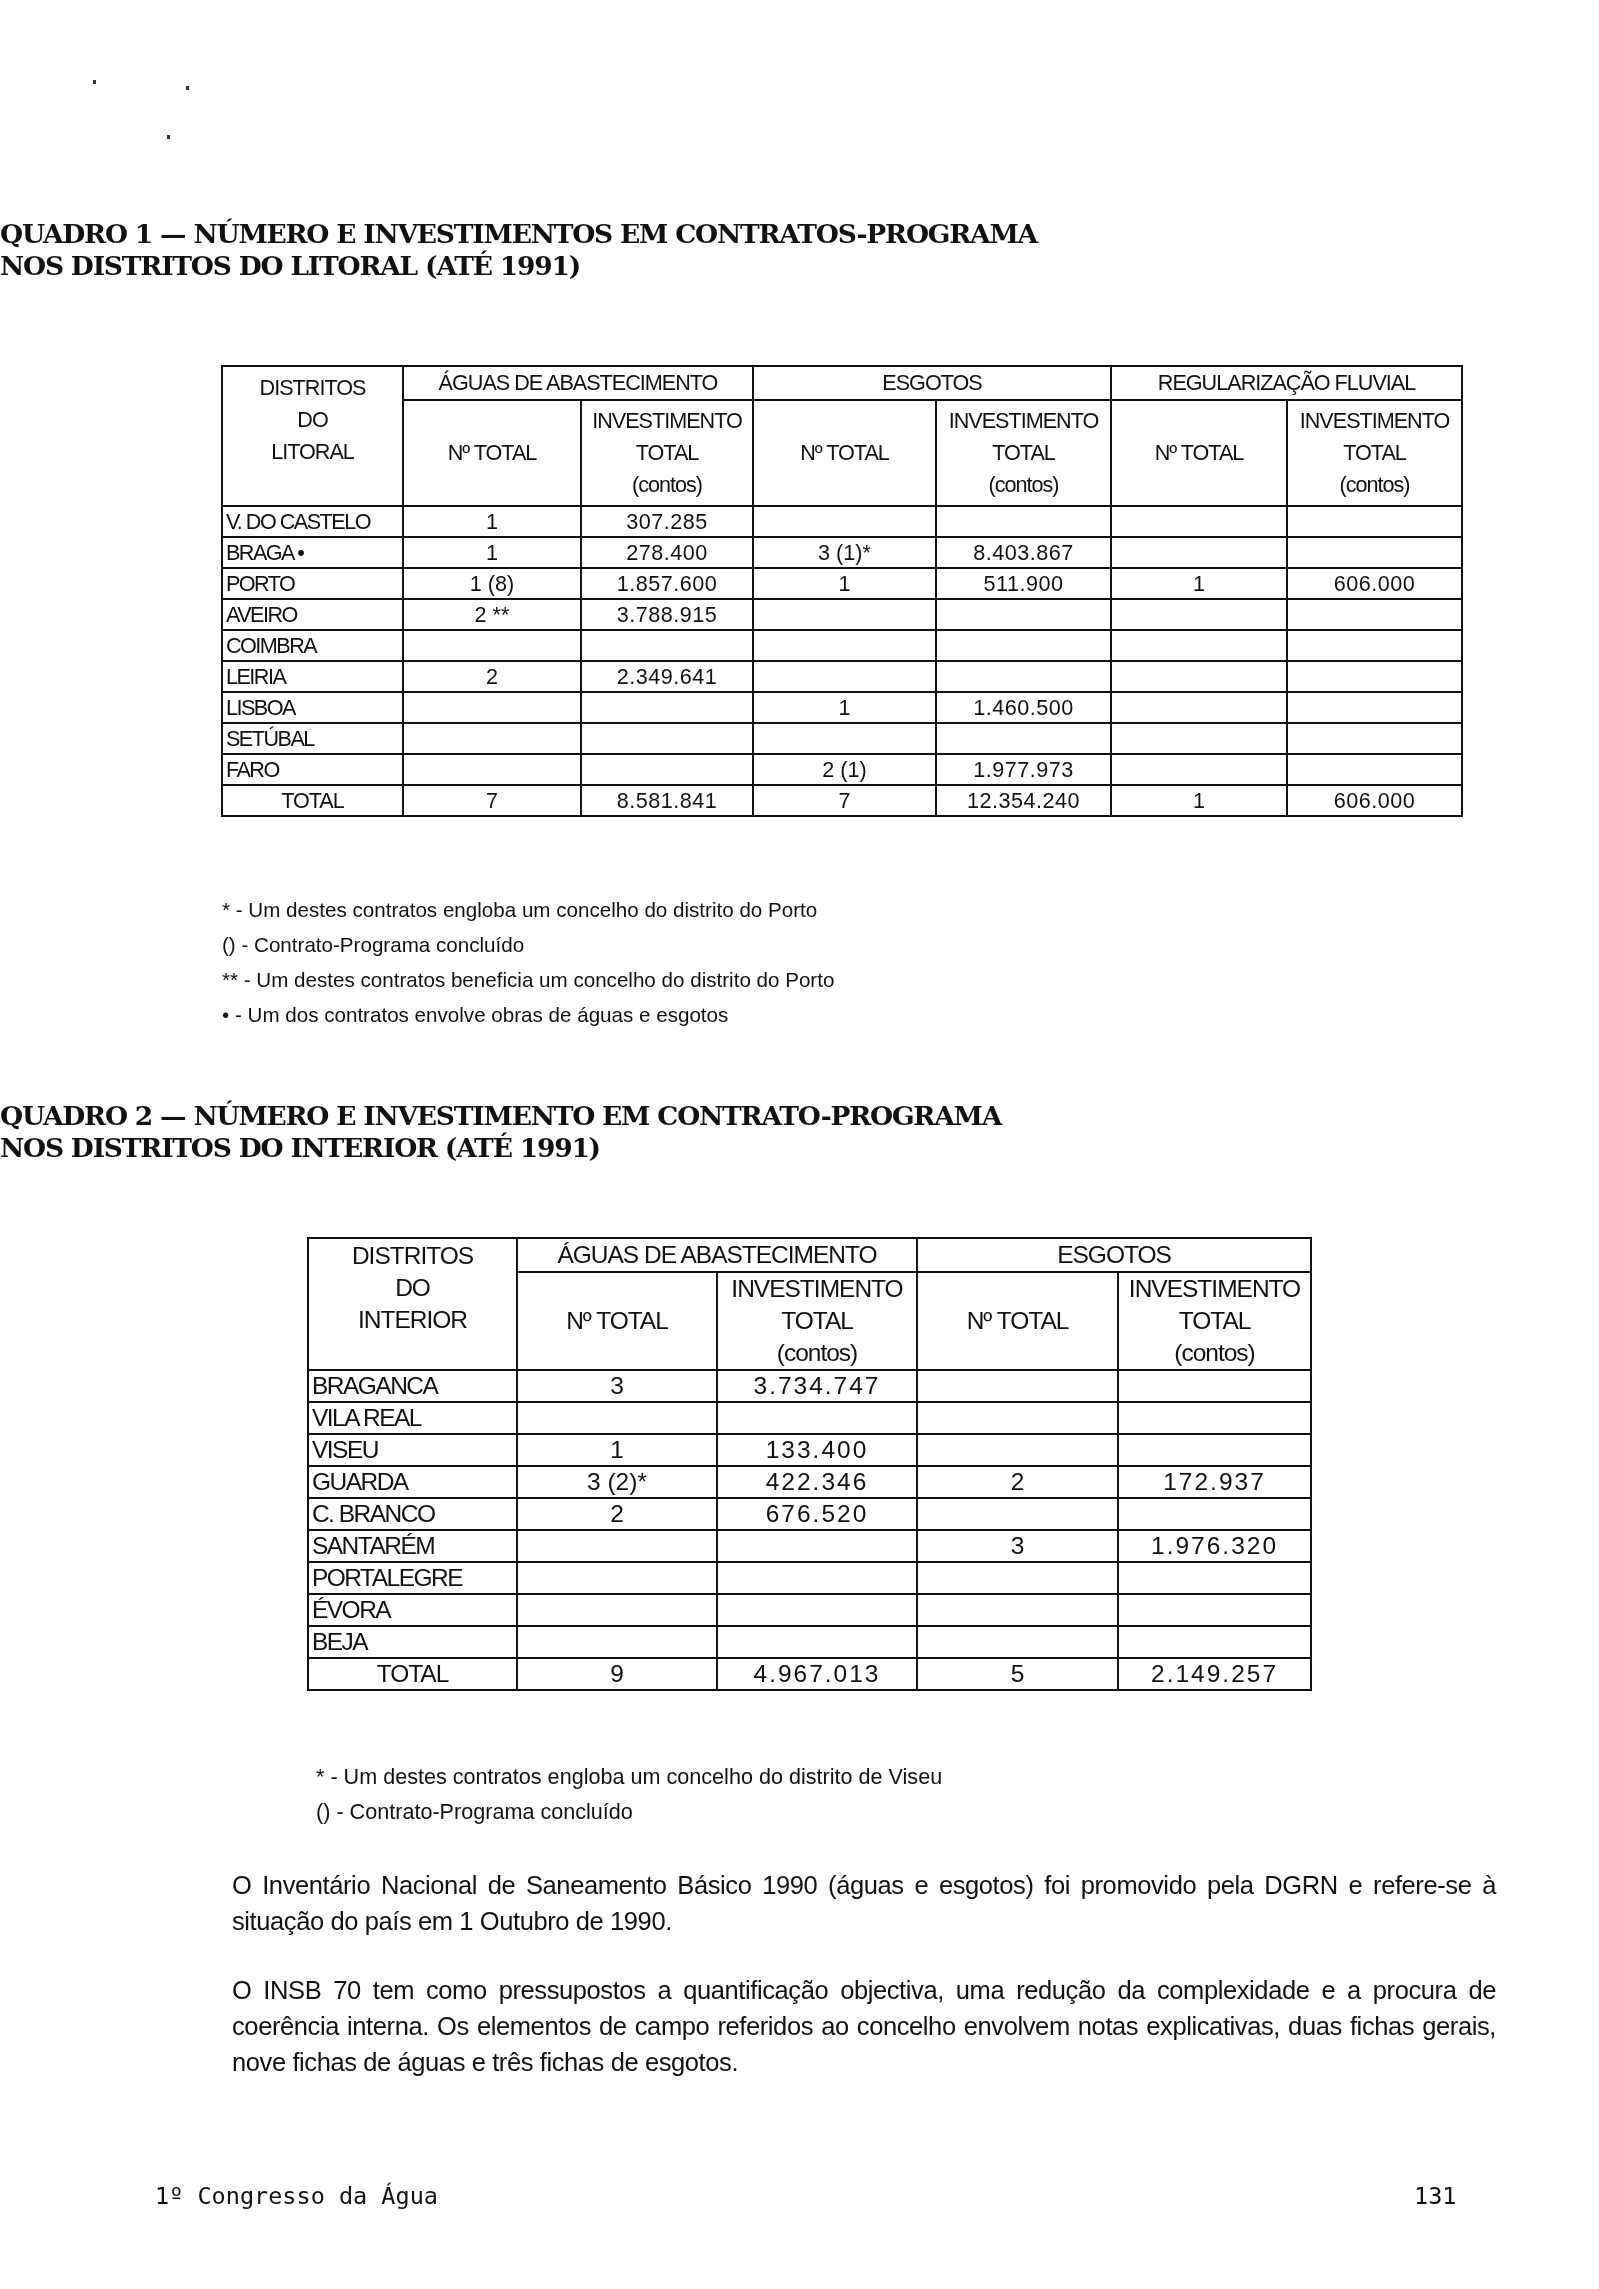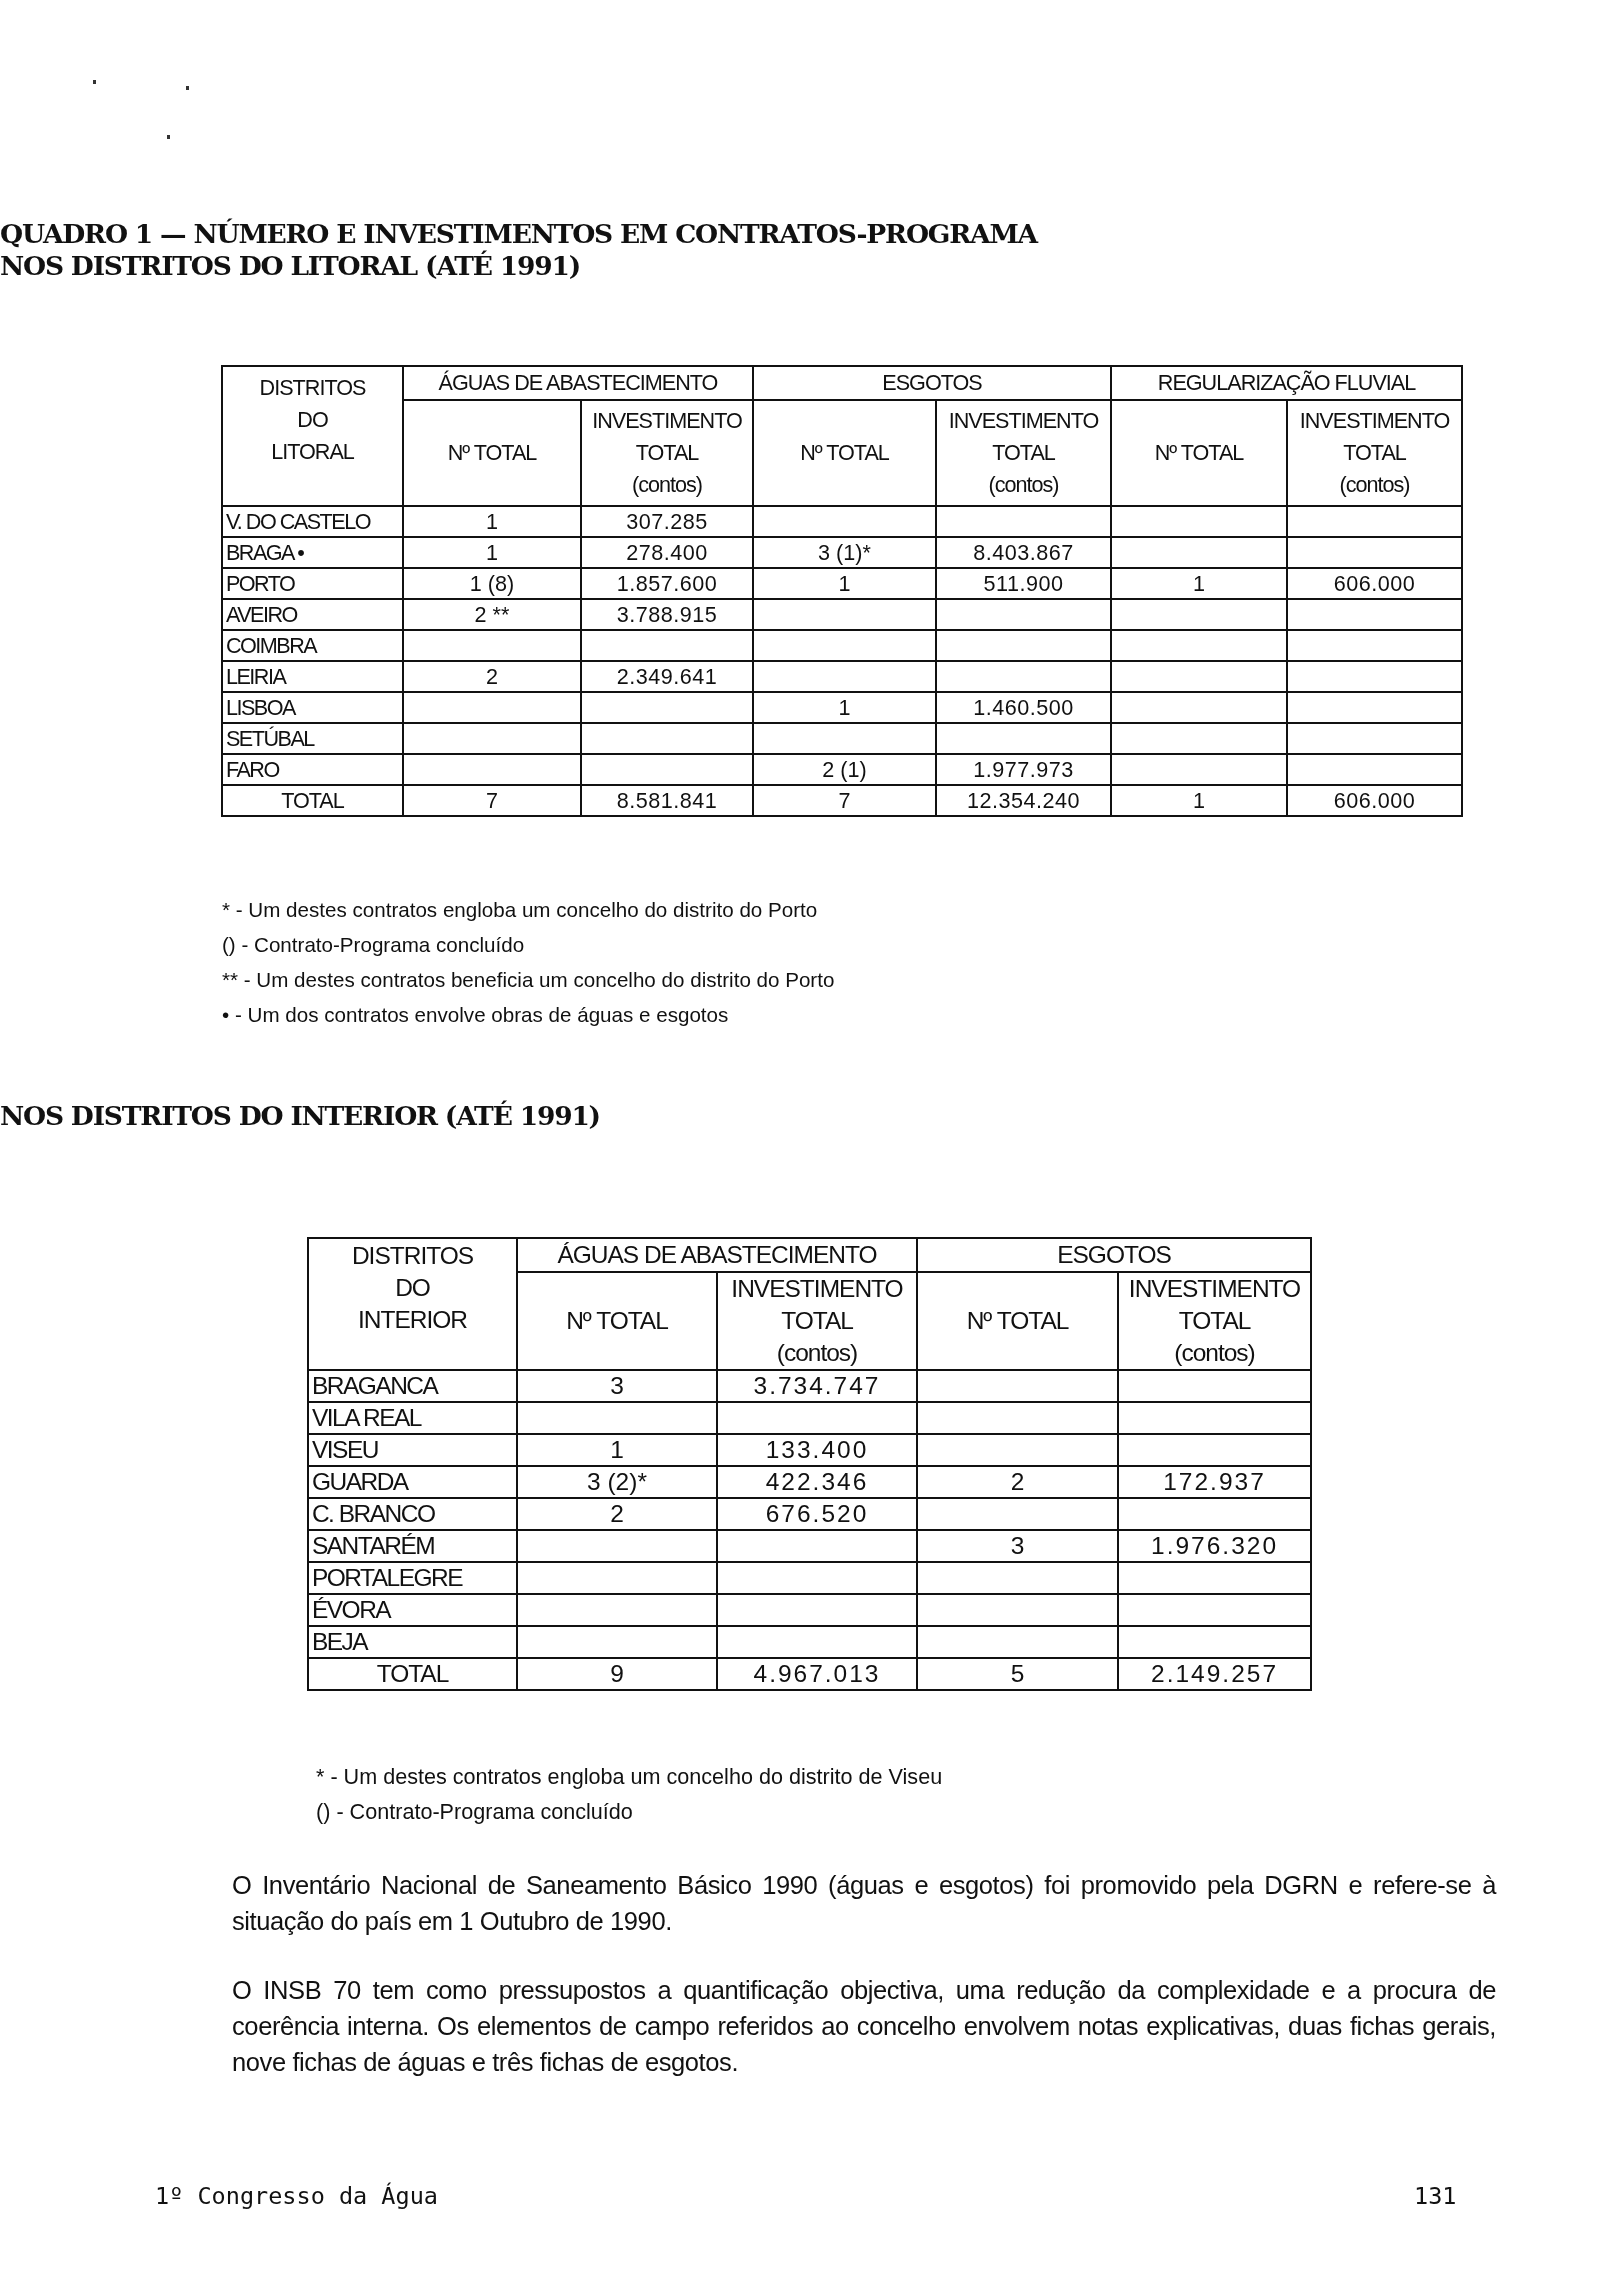--- a/index.html
+++ b/index.html
@@ -206,20 +206,21 @@
 </table>
 
 <div class="notes" style="left:222px; top:892px;">
   <div>* - Um destes contratos engloba um concelho do distrito do Porto</div>
   <div>() - Contrato-Programa concluído</div>
   <div>** - Um destes contratos beneficia um concelho do distrito do Porto</div>
   <div>• - Um dos contratos envolve obras de águas e esgotos</div>
 </div>
 
 <div class="serif-title" style="top:1100px;">
+  <div>QUADRO 2 — NÚMERO E INVESTIMENTO EM CONTRATO-PROGRAMA</div>
   <div>NOS DISTRITOS DO INTERIOR (ATÉ 1991)</div>
 </div>
 
 <table class="q q2">
   <colgroup>
     <col style="width:209px">
       <col style="width:200px">
       <col style="width:200px">
     <col style="width:201px">
       <col style="width:193px">

